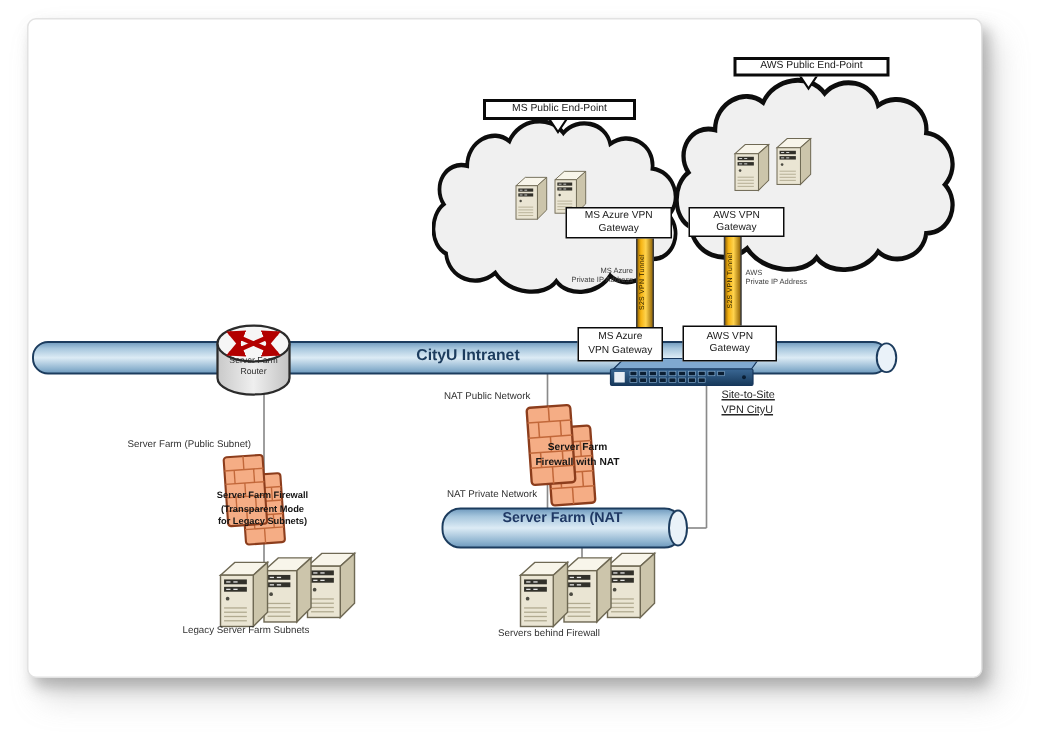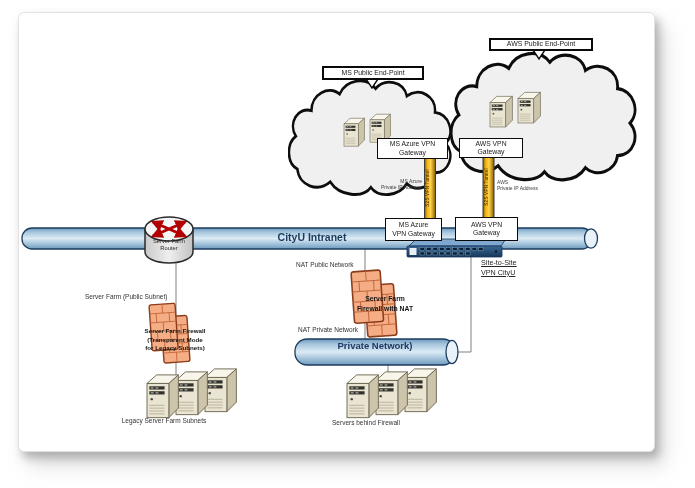--- a/index.html
+++ b/index.html
@@ -254,18 +254,18 @@
     <div>Server Farm Firewall</div>
     <div>(Transparent Mode</div>
     <div>for Legacy Subnets)</div>
   </div>
   <div class="txt fwlbl ctr" style="left:338px; top:294px; width:94px; font-size:6.8px; line-height:10px;">
     <div>Server Farm</div>
     <div>Firewall with NAT</div>
   </div>
 
   <div class="txt natBarLbl ctr" style="left:300px; top:340px; width:150px;">
-    <div>Private Network)</div>
+    <div>Server Farm (NAT</div>
   </div>
 
   <div class="txt seg ctr" style="left:108px; top:417px; width:112px;">Legacy Server Farm Subnets</div>
   <div class="txt seg ctr" style="left:318px; top:419px; width:96px;">Servers behind Firewall</div>
 </div>
 
 </body></html>

